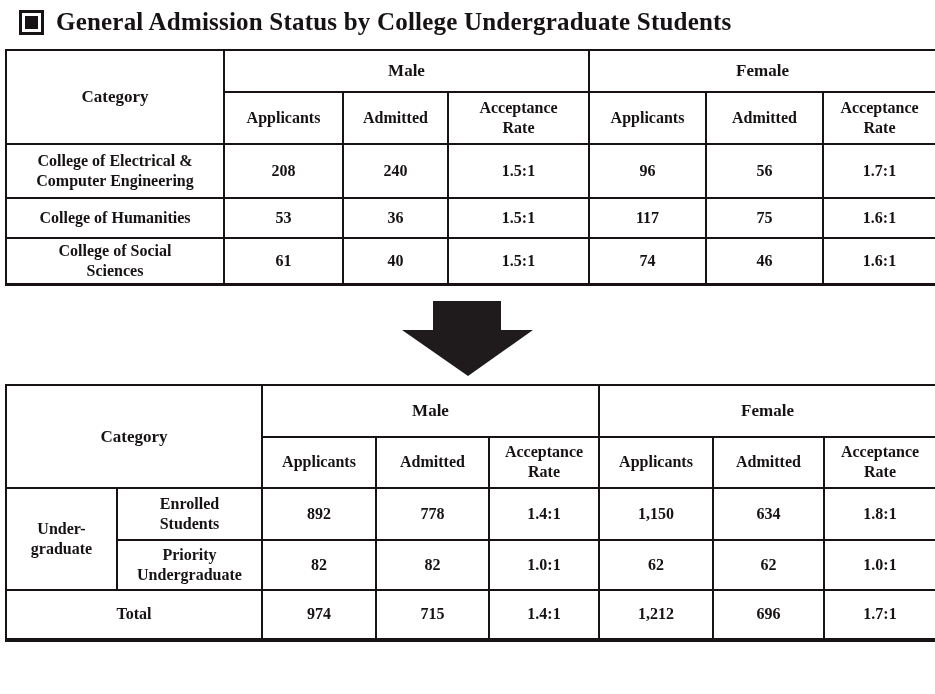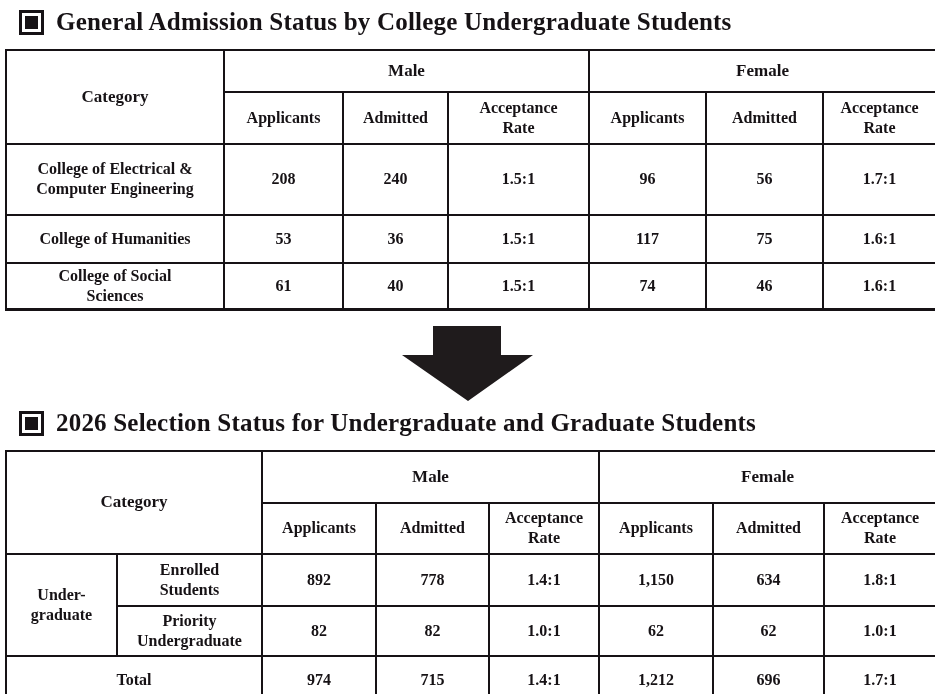--- a/index.html
+++ b/index.html
@@ -44,22 +44,22 @@
     white-space: pre-line;
     padding: 2px 3px;
   }
   .cat-h, .grp-h { font-size: 17px; margin-top: 45px; }
   table.t1 { border-bottom: 3px solid #161215; }
   table.t2 { border-bottom: 4px solid #161215; }
 
   
   .t1 thead tr.hr1 { height: 42px; }
   .t1 thead tr.hr2 { height: 52px; }
-  .t1 tbody tr.r1  { height: 71px; margin-left: 40px; }
-  .t1 tbody tr.r2  { height: 48px; }
+  .t1 tbody tr.r1  { height: 54px; margin-left: 40px; }
+  .t1 tbody tr.r2  { height: 40px; }
   .t1 tbody tr.r3  { height: 44px; }
 
   
   .t2 thead tr.hr1 { height: 52px; }
   .t2 thead tr.hr2 { height: 51px; }
   .t2 tbody tr.r1  { height: 52px; }
   .t2 tbody tr.r2  { height: 50px; }
   .t2 tbody tr.r3  { height: 50px; }
 
   .arrow-wrap {
@@ -139,26 +139,20 @@
       </tr>
     </tbody>
   </table>
 
   <div class="arrow-wrap">
     <svg width="132" height="76" viewBox="0 0 132 76" aria-hidden="true">
       <polygon points="31,0 99,0 99,29 131,29 66,75 0,29 31,29" fill="#1f1b1c"></polygon>
     </svg>
   </div>
 
-  <div class="section-title">
-    <span class="bullet">
-        <span class="bullet-inner"></span>
-      </span>
-    <span>2026 Selection Status for Undergraduate and Graduate Students</span>
-  </div>
 
   <table class="t2">
     <colgroup>
       <col style="width:111px">
         <col style="width:145px">
         <col style="width:114px">
         <col style="width:113px">
       <col style="width:110px">
         <col style="width:114px">
         <col style="width:111px">

